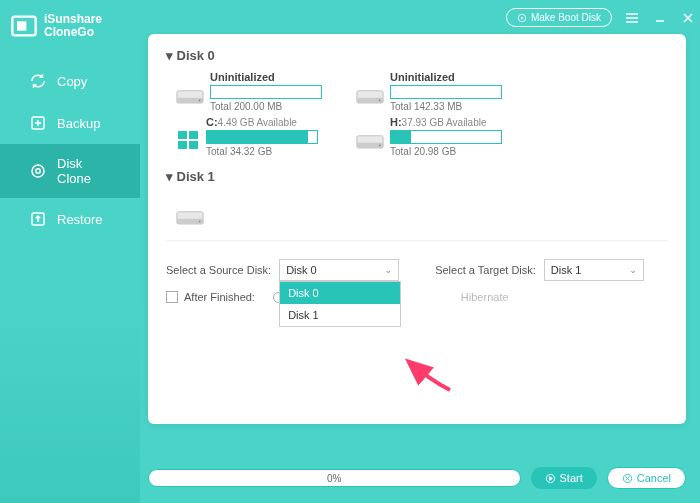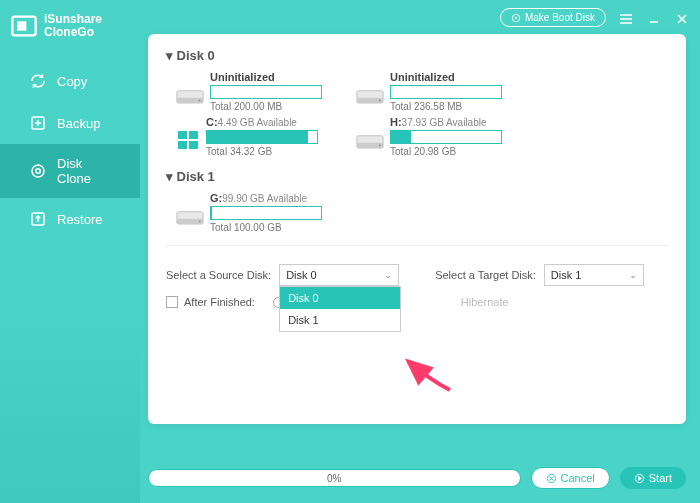--- a/index.html
+++ b/index.html
@@ -5,21 +5,21 @@
 *{box-sizing:border-box;margin:0;padding:0;font-family:"Segoe UI",Arial,sans-serif}
 body{width:700px;height:503px;background:#4ad4c8;position:relative;overflow:hidden}
 .sidebar{position:absolute;left:0;top:0;width:140px;height:503px;background:linear-gradient(180deg,#4ad4c8 0%,#4ad4c8 60%,#3ec9bd 100%)}
 .logo{display:flex;align-items:center;padding:12px 10px;color:#fff}
 .logo-icon{width:28px;height:28px;margin-right:6px}
 .logo-text{font-size:12px;line-height:13px;font-weight:600}
 .nav{margin-top:8px}
 .nav-item{display:flex;align-items:center;padding:12px 29px;color:#fff;font-size:13px;cursor:pointer}
 .nav-item.active{background:#2db4a8}
 .nav-icon{width:18px;height:18px;margin-right:10px;flex-shrink:0}
-.titlebar{position:absolute;right:10px;top:8px;display:flex;align-items:flex-end;gap:12px}
+.titlebar{position:absolute;right:4px;top:8px;display:flex;align-items:center;gap:12px}
 .boot-btn{border:1px solid #fff;border-radius:12px;color:#fff;font-size:10px;padding:3px 10px;display:flex;align-items:center;gap:4px;cursor:pointer}
 .sys-btn{width:16px;height:16px;display:flex;align-items:center;justify-content:center;color:#fff;cursor:pointer}
 .main{position:absolute;left:148px;top:34px;right:14px;height:390px;background:#fff;border-radius:6px;box-shadow:0 2px 8px rgba(0,0,0,0.08);padding:14px 18px;overflow:hidden}
 .disk-header{font-size:13px;font-weight:600;color:#555;display:flex;align-items:center;cursor:pointer;margin-bottom:8px}
 .disk-header .chev{margin-right:4px}
 .partitions{display:flex;flex-wrap:wrap;gap:4px 30px;margin-left:10px;margin-bottom:12px}
 .part{display:flex;align-items:flex-start;gap:6px;width:150px}
 .drive-pic{width:28px;height:22px;margin-top:14px}
 .part-info{flex:1}
 .part-title{font-size:11px;color:#444;white-space:nowrap}
@@ -143,21 +143,21 @@
         <svg class="drive-pic" viewBox="0 0 32 24">
           <rect x="1" y="6" width="30" height="14" rx="2" fill="#e8e8e8" stroke="#bbb"></rect>
           <rect x="1" y="14" width="30" height="6" rx="2" fill="#ccc"></rect>
           <circle cx="27" cy="17" r="1" fill="#888"></circle>
         </svg>
         <div class="part-info">
           <div class="part-title"><b>Uninitialized</b><span class="avail"></span></div>
           <div class="bar">
             <div class="bar-fill" style="width:0%"></div>
           </div>
-          <div class="part-total">Total 236.58 MB</div>
+          <div class="part-total">Total 142.33 MB</div>
         </div>
       </div>
       <div class="part">
         <svg class="win-icon" viewBox="0 0 24 24">
           <rect x="2" y="3" width="9" height="8" fill="#28c4b8"></rect>
           <rect x="13" y="3" width="9" height="8" fill="#28c4b8"></rect>
           <rect x="2" y="13" width="9" height="8" fill="#28c4b8"></rect>
           <rect x="13" y="13" width="9" height="8" fill="#28c4b8"></rect>
         </svg>
         <div class="part-info">
@@ -187,27 +187,20 @@
       <span class="chev">▾</span>
       <span>Disk 1</span>
     </div>
   <div class="partitions" id="d1parts">
       <div class="part">
         <svg class="drive-pic" viewBox="0 0 32 24">
           <rect x="1" y="6" width="30" height="14" rx="2" fill="#e8e8e8" stroke="#bbb"></rect>
           <rect x="1" y="14" width="30" height="6" rx="2" fill="#ccc"></rect>
           <circle cx="27" cy="17" r="1" fill="#888"></circle>
         </svg>
-        <div class="part-info">
-          <div class="part-title"><b>G:</b><span class="avail">99.90 GB Available</span></div>
-          <div class="bar">
-            <div class="bar-fill" style="width:1%"></div>
-          </div>
-          <div class="part-total">Total 100.00 GB</div>
-        </div>
       </div>
     </div>
 
   <hr class="hr">
 
   <div class="selector-row">
     <span class="sel-label">Select a Source Disk:</span>
     <div class="sel-box src-box">
       <span>Disk 0</span>
         <span class="arr">⌄</span>
@@ -241,27 +234,27 @@
         <path d="M0 0L7 3L0 6Z" fill="#ff3b6b"></path>
       </marker>
     </defs>
     <path d="M50 35 Q30 25 8 6" stroke="#ff3b6b" stroke-width="4" fill="none" marker-end="url(#ah)"></path>
   </svg>
 
 <div class="footer">
   <div class="progress">
       <span>0%</span>
     </div>
+  <div class="btn btn-start">
+    <svg width="11" height="11" viewBox="0 0 24 24" fill="none" stroke="#fff" stroke-width="2">
+        <circle cx="12" cy="12" r="9"></circle>
+        <path d="M10 8l6 4-6 4z" fill="#fff"></path>
+      </svg>
+    <span>Start</span>
+  </div>
   <div class="btn btn-cancel">
     <svg width="11" height="11" viewBox="0 0 24 24" fill="none" stroke="#28c4b8" stroke-width="2">
         <circle cx="12" cy="12" r="9"></circle>
         <path d="M8 8l8 8M16 8l-8 8"></path>
       </svg>
     <span>Cancel</span>
   </div>
-  <div class="btn btn-start">
-    <svg width="11" height="11" viewBox="0 0 24 24" fill="none" stroke="#fff" stroke-width="2">
-        <circle cx="12" cy="12" r="9"></circle>
-        <path d="M10 8l6 4-6 4z" fill="#fff"></path>
-      </svg>
-    <span>Start</span>
-  </div>
 </div>
 
 </body></html>

